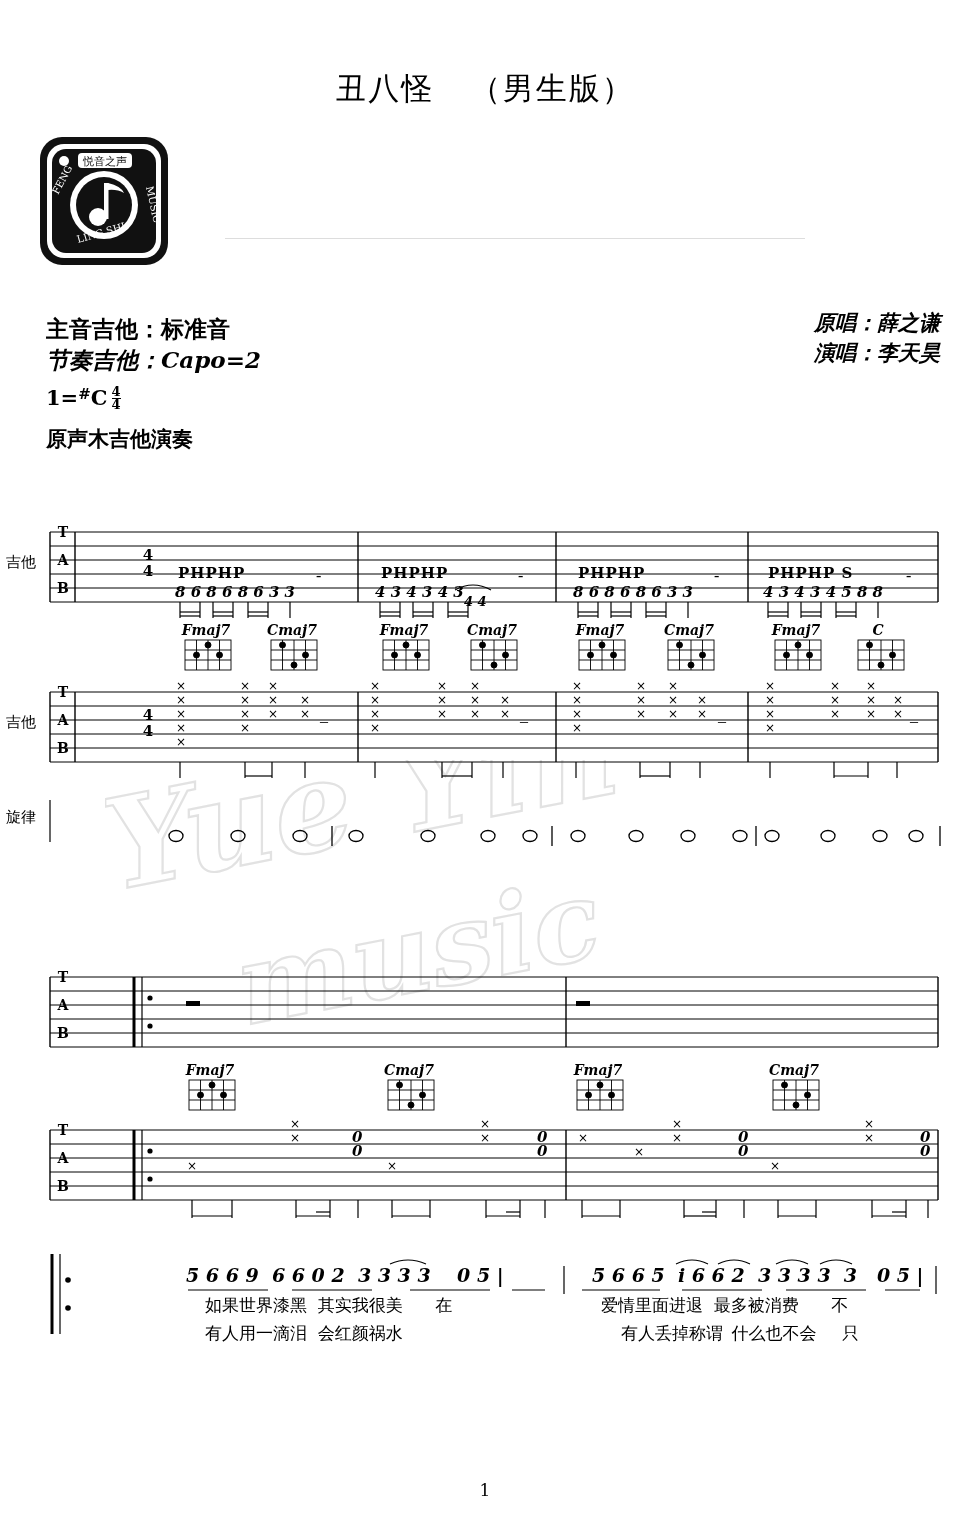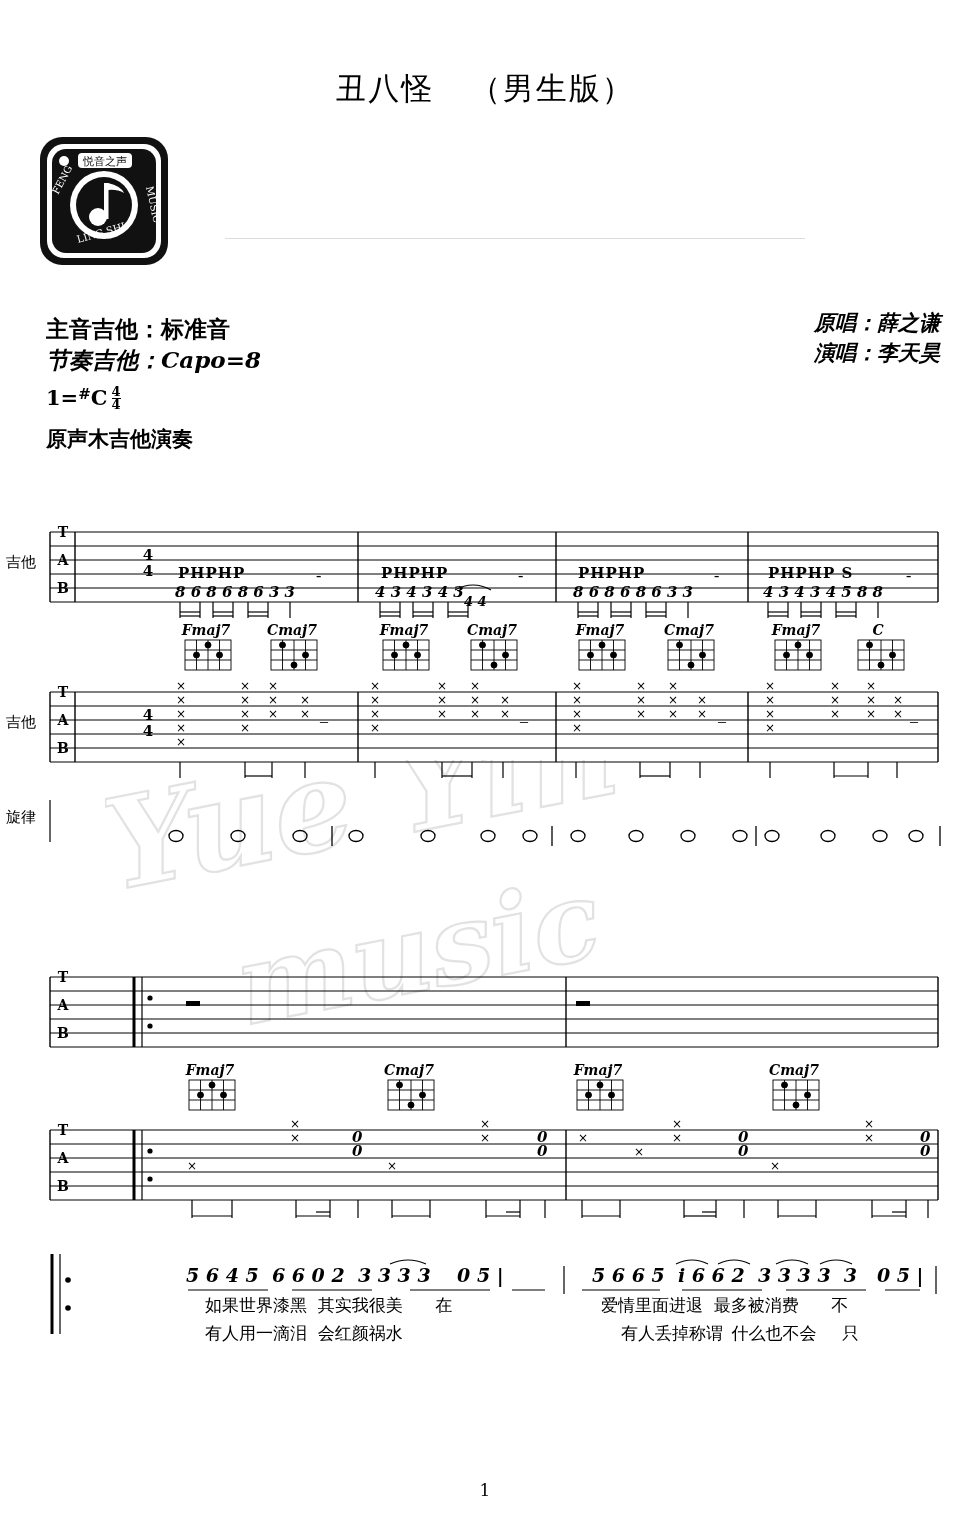--- a/index.html
+++ b/index.html
@@ -233,21 +233,21 @@
       <text x="67" y="30" font-size="11" text-anchor="middle" fill="#111" font-family="DejaVu Sans, sans-serif">悦音之声</text>
       <text x="108" y="52" font-size="10" fill="#fff" font-family="DejaVu Serif, serif" transform="rotate(78 108 52)">MUSIC</text>
       <text x="20" y="60" font-size="10" fill="#fff" font-family="DejaVu Serif, serif" transform="rotate(-62 20 60)">FENG</text>
       <text x="40" y="108" font-size="10" fill="#fff" font-family="DejaVu Serif, serif" transform="rotate(-16 40 108)">LING SHI</text>
       <circle cx="26" cy="26" r="5" fill="#fff"></circle>
     </svg>
   </div>
 
   <div class="info-left">
     <div class="ln1">主音吉他：标准音</div>
-    <div class="ln2">节奏吉他：Capo=8</div>
+    <div class="ln2">节奏吉他：Capo=2</div>
   </div>
 
   <div class="key-line">
     <span>1=</span>
       <span class="sharp">#</span>
       <span>C</span>
     <span class="frac">
       <span class="num">4</span>
       <span class="den">4</span>
     </span>
@@ -822,21 +822,21 @@
 
       <g fill="none" stroke="#000" stroke-width="1.1">
         <path d="M390 14 q18 -8 36 0"></path>
         <path d="M676 14 q16 -8 32 0"></path>
         <path d="M718 14 q16 -8 32 0"></path>
         <path d="M776 14 q16 -8 32 0"></path>
         <path d="M820 14 q16 -8 32 0"></path>
       </g>
     </svg>
 
-    <div class="numrow" style="left:186px; top:14px;">5 6 4 5  6 6 0 2  3 3 3 3    0 5 |</div>
+    <div class="numrow" style="left:186px; top:14px;">5 6 6 9  6 6 0 2  3 3 3 3    0 5 |</div>
     <div class="numrow" style="left:592px; top:14px;">5 6 6 5  i 6 6 2  3 3 3 3  3   0 5 |</div>
 
     <div class="lyricrow" style="left:176px; top:44px;">如果世界漆黑  其实我很美      在</div>
     <div class="lyricrow" style="left:572px; top:44px;">爱情里面进退  最多被消费      不</div>
     <div class="lyricrow" style="left:176px; top:72px;">有人用一滴泪  会红颜祸水</div>
     <div class="lyricrow" style="left:592px; top:72px;font-family:Liberation Serif, serif;">有人丢掉称谓  什么也不会      只</div>
   </div>
 
   <div class="pagenum">1</div>
 </div>

